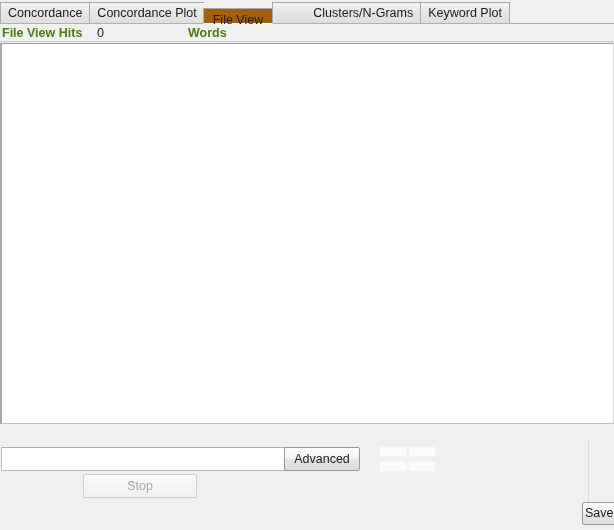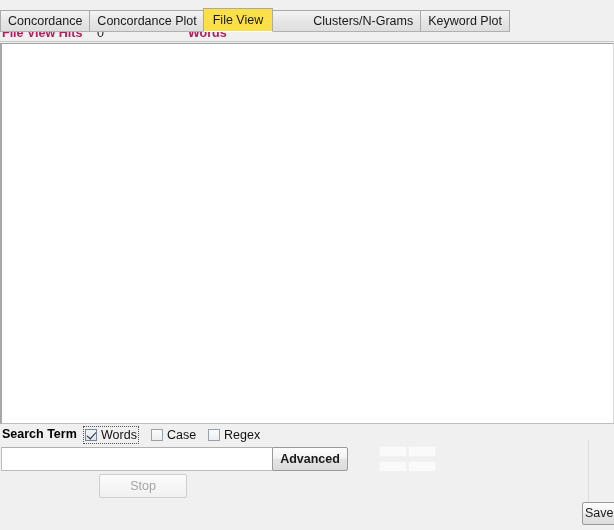--- a/index.html
+++ b/index.html
@@ -18,21 +18,21 @@
     position: relative;
     width: 614px;
     height: 530px;
     background: #f0f0f0;
   }
 
   
   .tabbar {
     position: absolute;
     left: 0;
-    top: 8px;
+    top: 0;
     width: 614px;
     height: 24px;
     background: #f0f0f0;
     display: flex;
     align-items: flex-end;
   }
   .tabbar::after {
     content: "";
     position: absolute;
     left: 0;
@@ -53,22 +53,22 @@
     border-bottom: 1px solid #b0b0b0;
     border-right: none;
     font-size: 12.5px;
     color: #1a1a1a;
     white-space: nowrap;
     z-index: 1;
   }
   .tab:first-child { border-left: 1px solid #a9a9a9; }
   .tab.last-of-row { border-right: 1px solid #a9a9a9; }
   .tab.active {
-    background: #fde047;
-    height: 24px;
+    background: #a16207;
+    height: 16px;
     line-height: 23px;
     border: 1px solid #a9a9a9;
     border-bottom: 1px solid #ffffff;
     z-index: 3;
     margin-left: -1px;
     margin-right: -1px;
     padding: 0 9px;
   }
   .tab.after-active { border-left: 1px solid #a9a9a9; padding-left: 40px; }
 
@@ -81,21 +81,21 @@
     height: 18px;
     background: #f0f0f0;
     border-bottom: 1px solid #c8c8c8;
     box-sizing: border-box;
   }
   .colheader .lbl {
     position: absolute;
     top: 2px;
     font-weight: bold;
     font-size: 12.5px;
-    color: #be185d;
+    color: #4d7c0f;
     white-space: nowrap;
   }
   .colheader .val {
     position: absolute;
     top: 2px;
     font-weight: normal;
     font-size: 12.5px;
     color: #222;
   }
   #hits-label { left: 2px; }
@@ -211,23 +211,23 @@
     text-align: center;
     cursor: default;
     padding: 0;
   }
   .btn.disabled {
     color: #a6a6a6;
     border: 1px solid #cfcfcf;
     background: linear-gradient(to bottom, #fbfbfb 0%, #f6f6f6 50%, #f0f0f0 100%);
   }
 
-  #advanced-button { left: 272px; top: 447px; width: 76px; height: 24px; font-weight: bold; }
+  #advanced-button { left: 284px; top: 447px; width: 76px; height: 24px; }
   #start-button    { left: 2px;   top: 474px; width: 85px; height: 24px; }
-  #stop-button     { left: 99px;  top: 474px; width: 88px; height: 24px; }
+  #stop-button     { left: 83px;  top: 474px; width: 114px; height: 24px; }
 
   
   .ghost {
     position: absolute;
     background: #fafafa;
     border: 1px solid #f2f2f2;
     box-sizing: border-box;
   }
   #ghost-a { left: 379px; top: 446px; width: 28px; height: 11px; }
   #ghost-b { left: 408px; top: 446px; width: 28px; height: 11px; }
@@ -296,38 +296,20 @@
   <div class="colheader">
     <span class="lbl" id="hits-label">File View Hits</span>
     <span class="val" id="hits-value">0</span>
     <span class="lbl" id="file-label">Words</span>
   </div>
 
   <div class="pane">
     <div class="pane-body"></div>
   </div>
 
-  <div class="optsrow">
-    <span class="opt-label">Search Term</span>
-
-    <div class="cbwrap focused" style="left:83px;">
-      <span class="cbbox checked"></span>
-      <span class="cbtext">Words</span>
-    </div>
-
-    <div class="cbwrap" style="left:150px;">
-      <span class="cbbox"></span>
-      <span class="cbtext">Case</span>
-    </div>
-
-    <div class="cbwrap" style="left:207px;">
-      <span class="cbbox"></span>
-      <span class="cbtext">Regex</span>
-    </div>
-  </div>
 
   <input class="searchinput" type="text" placeholder="" style="">
 
   <button class="btn" id="advanced-button">Advanced</button>
 
 
   <button class="btn disabled" id="stop-button">Stop</button>
 
   <div class="ghost" id="ghost-a"></div>
   <div class="ghost" id="ghost-b"></div>

